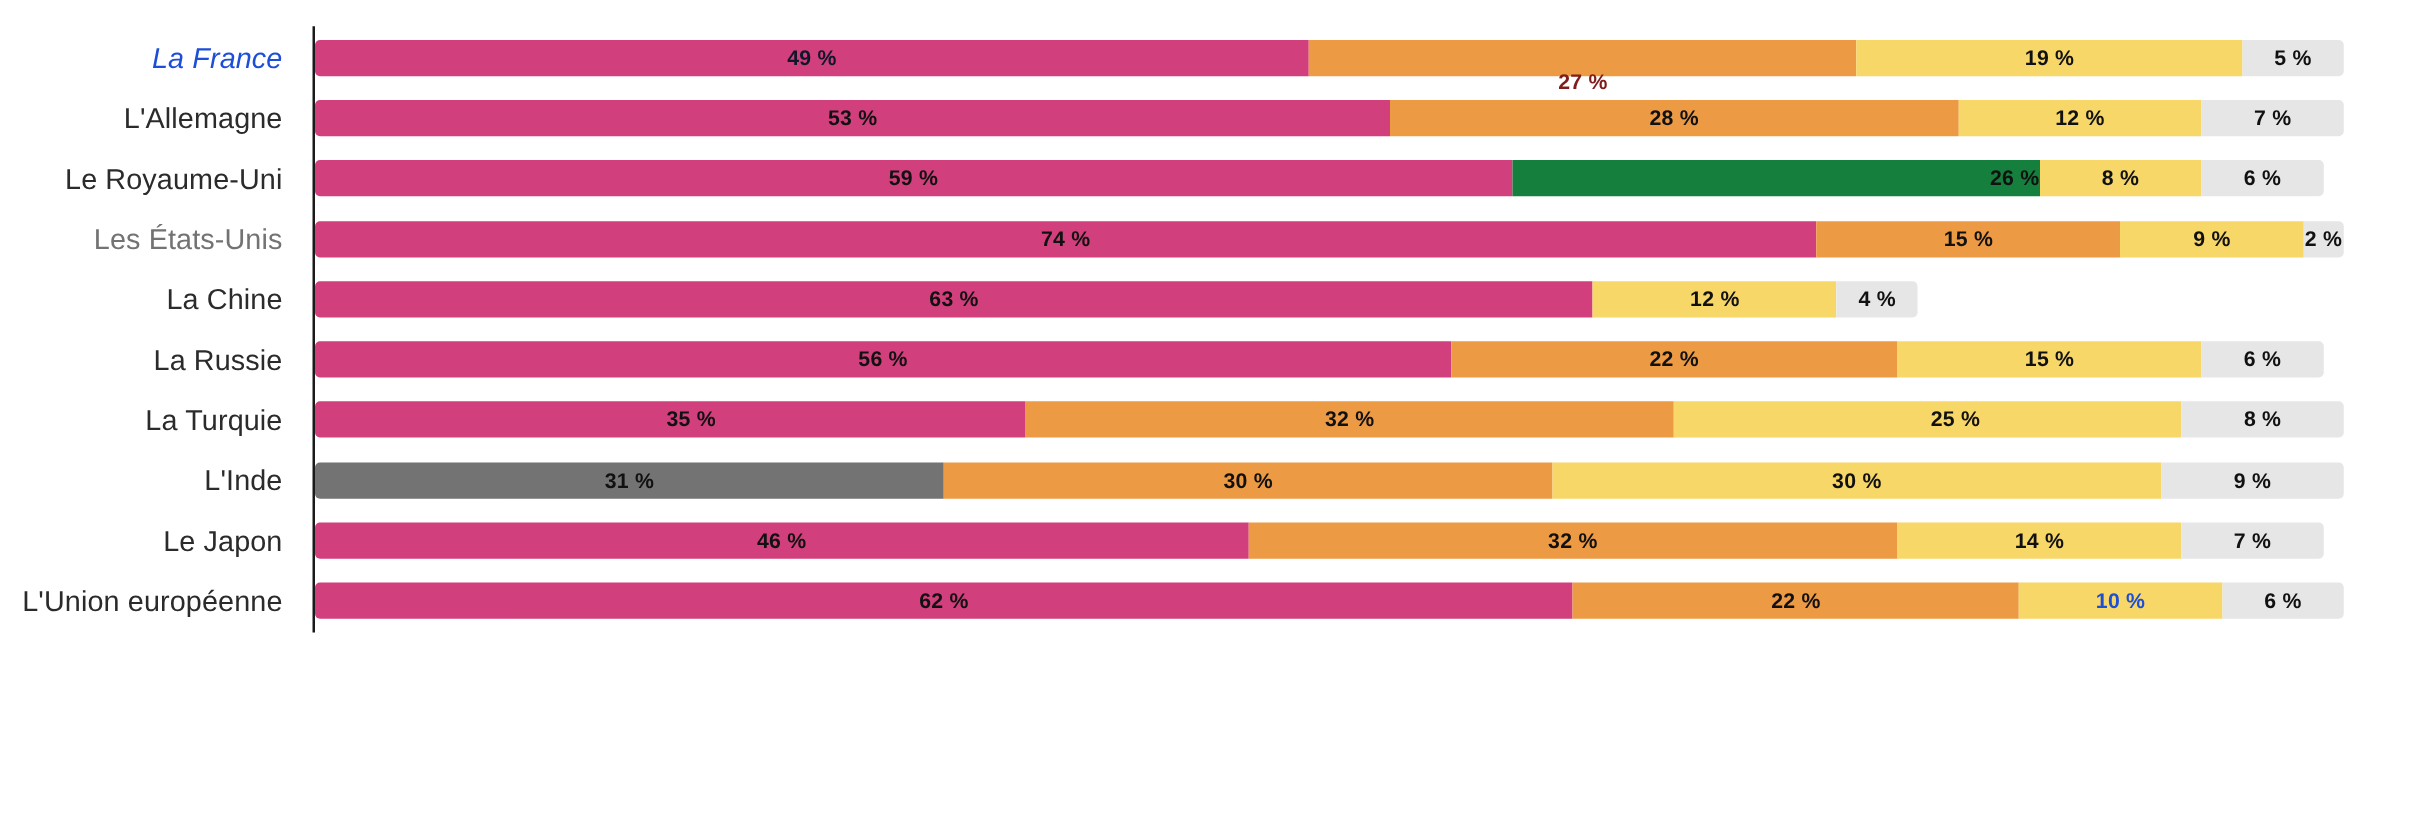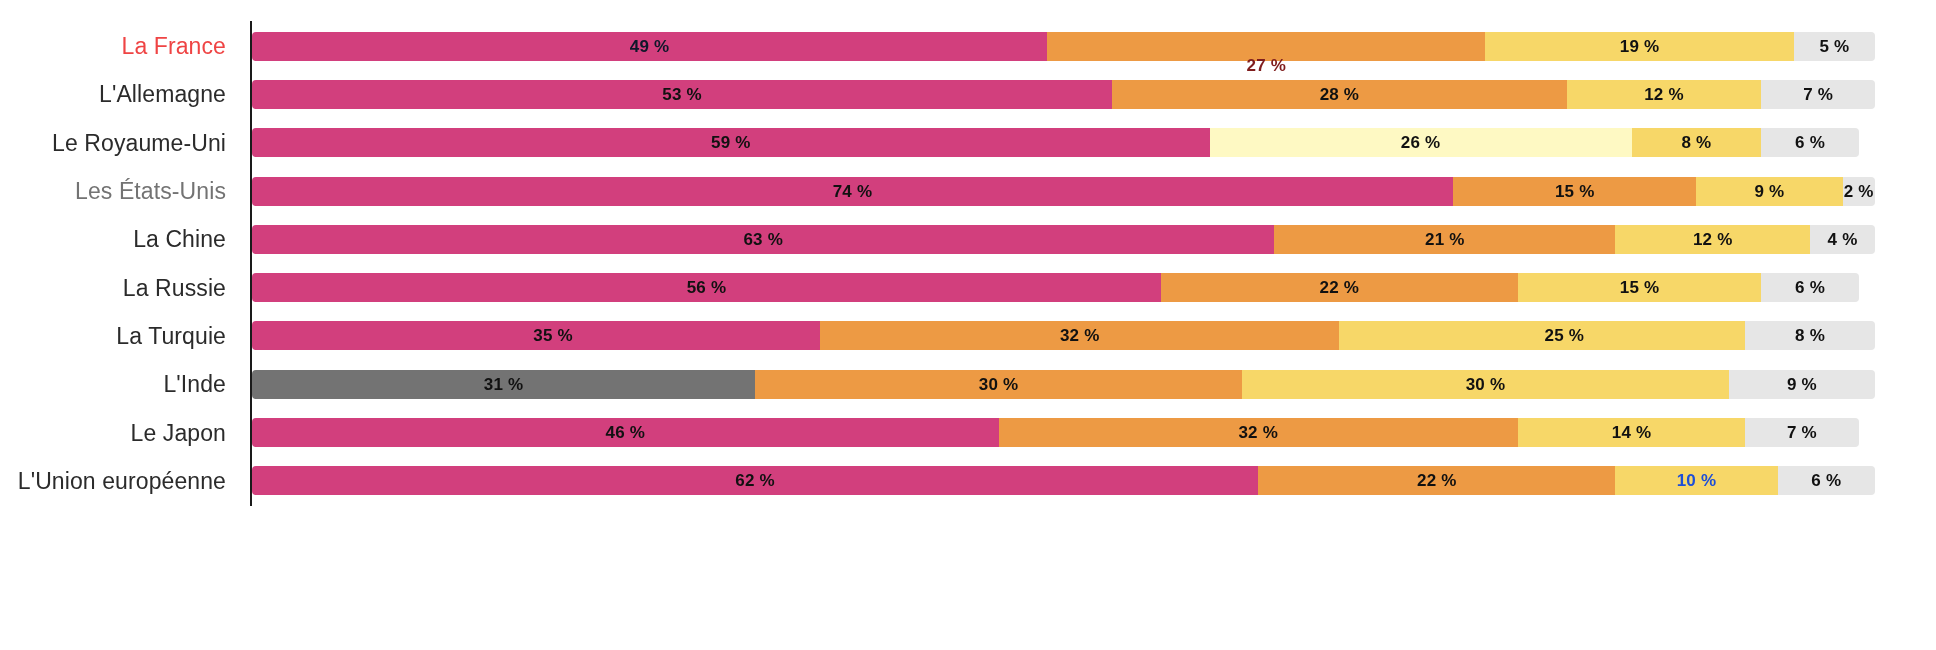--- a/index.html
+++ b/index.html
@@ -109,21 +109,21 @@
 </head>
 <body style="background: rgb(255, 255, 255);">
 
 <div id="chart-root">
   <div class="plot">
 
     <div class="axis-line" style="background: rgb(26, 26, 26);"></div>
 
     <div class="rows">
         <div class="bar-row">
-          <div class="row-label" style="color: #ef4444;">La France</div>
+          <div class="row-label" style="color: #1d4ed8; font-style: italic;">La France</div>
           <div class="bar-track">
             <div class="seg" style="width: 49%; background: rgb(210, 63, 125);">
               <span class="seg-label" style="color: #0f172a;">49 %</span>
             </div>
             <div class="seg" style="width: 27%; background: rgb(237, 154, 68);">
               <span class="seg-label" style="color: #7f1d1d; margin-top: 39px;">27 %</span>
             </div>
             <div class="seg" style="width: 19%; background: rgb(247, 215, 104);">
               <span class="seg-label" style="color: rgb(17, 17, 17);">19 %</span>
             </div>
@@ -148,21 +148,21 @@
               <span class="seg-label" style="color: rgb(17, 17, 17);">7 %</span>
             </div>
           </div>
         </div>
         <div class="bar-row">
           <div class="row-label" style="color: rgb(43, 43, 43);">Le Royaume-Uni</div>
           <div class="bar-track">
             <div class="seg" style="width: 59%; background: rgb(210, 63, 125);">
               <span class="seg-label" style="color: rgb(17, 17, 17);">59 %</span>
             </div>
-            <div class="seg" style="width: 26%; background: #fef9c3;">
+            <div class="seg" style="width: 26%; background: #15803d; justify-content: flex-end;">
               <span class="seg-label" style="color: rgb(17, 17, 17);">26 %</span>
             </div>
             <div class="seg" style="width: 8%; background: rgb(247, 215, 104);">
               <span class="seg-label" style="color: rgb(17, 17, 17);">8 %</span>
             </div>
             <div class="seg" style="width: 6%; background: rgb(230, 230, 230);">
               <span class="seg-label" style="color: rgb(17, 17, 17);">6 %</span>
             </div>
           </div>
         </div>
@@ -182,23 +182,20 @@
               <span class="seg-label" style="color: rgb(17, 17, 17);">2 %</span>
             </div>
           </div>
         </div>
         <div class="bar-row">
           <div class="row-label" style="color: rgb(43, 43, 43);">La Chine</div>
           <div class="bar-track">
             <div class="seg" style="width: 63%; background: rgb(210, 63, 125);">
               <span class="seg-label" style="color: rgb(17, 17, 17);">63 %</span>
             </div>
-            <div class="seg" style="width: 21%; background: rgb(237, 154, 68);">
-              <span class="seg-label" style="color: rgb(17, 17, 17);">21 %</span>
-            </div>
             <div class="seg" style="width: 12%; background: rgb(247, 215, 104);">
               <span class="seg-label" style="color: rgb(17, 17, 17);">12 %</span>
             </div>
             <div class="seg" style="width: 4%; background: rgb(230, 230, 230);">
               <span class="seg-label" style="color: rgb(17, 17, 17);">4 %</span>
             </div>
           </div>
         </div>
         <div class="bar-row">
           <div class="row-label" style="color: rgb(43, 43, 43);">La Russie</div>

